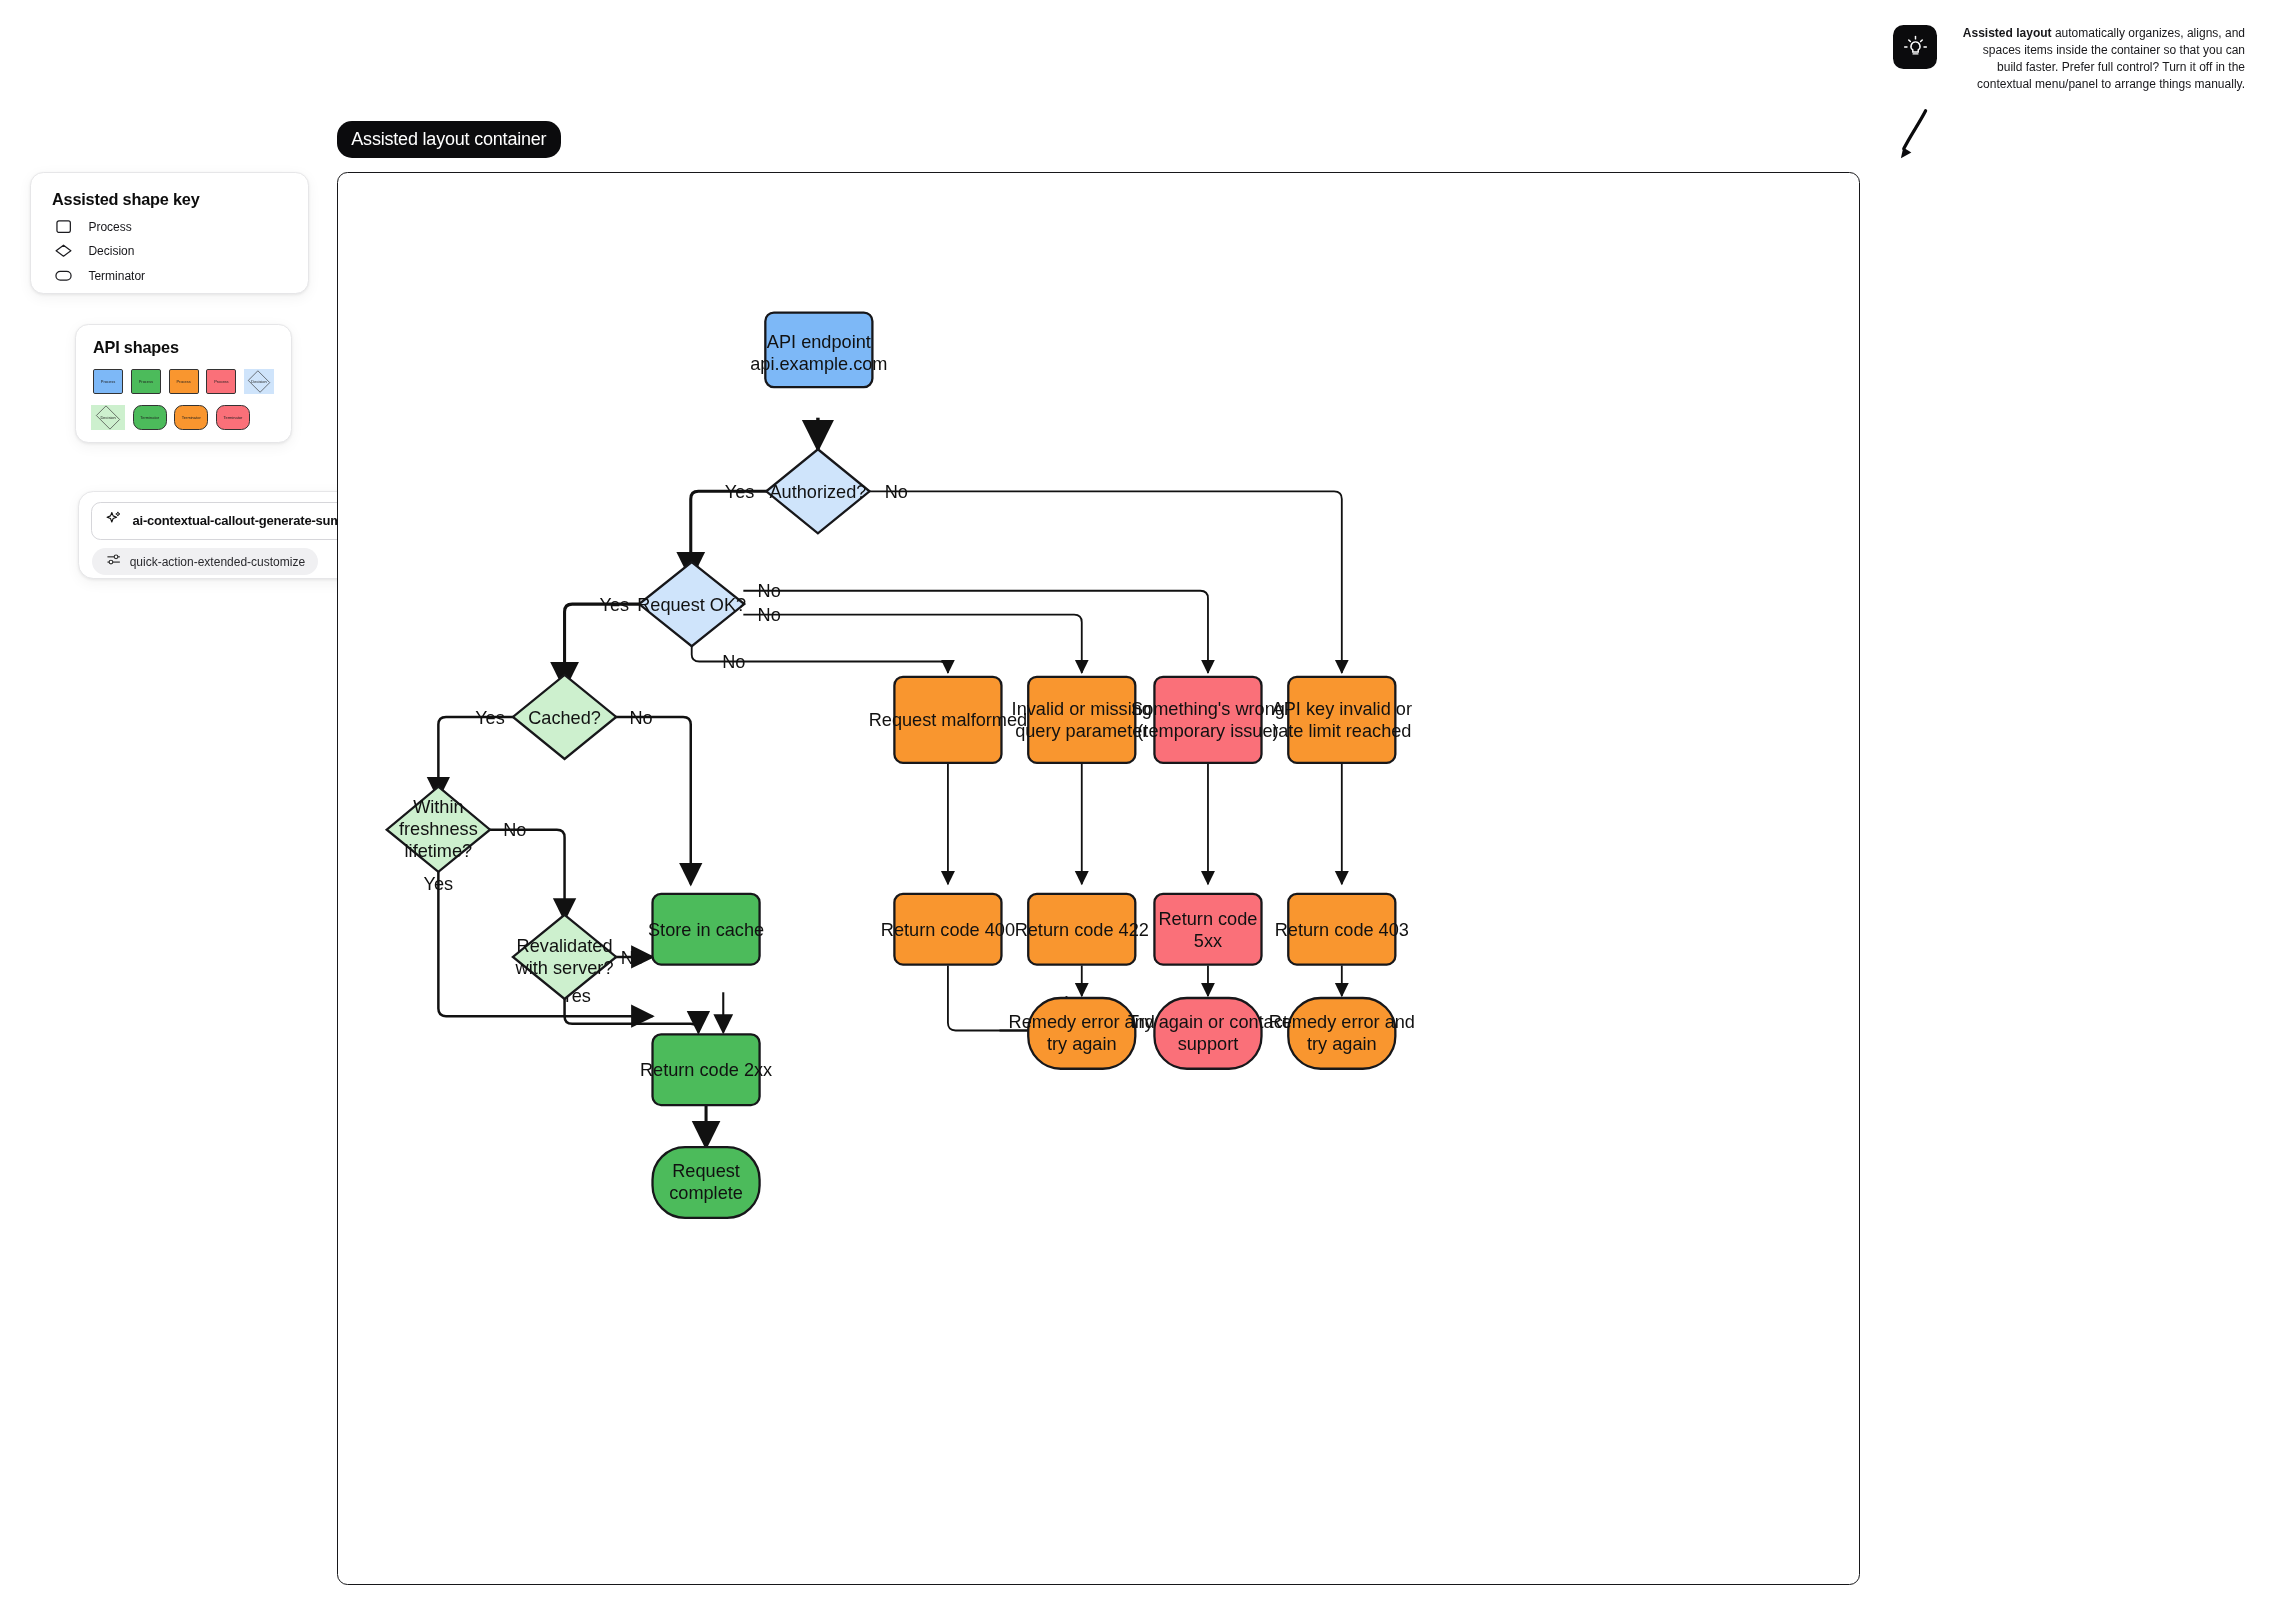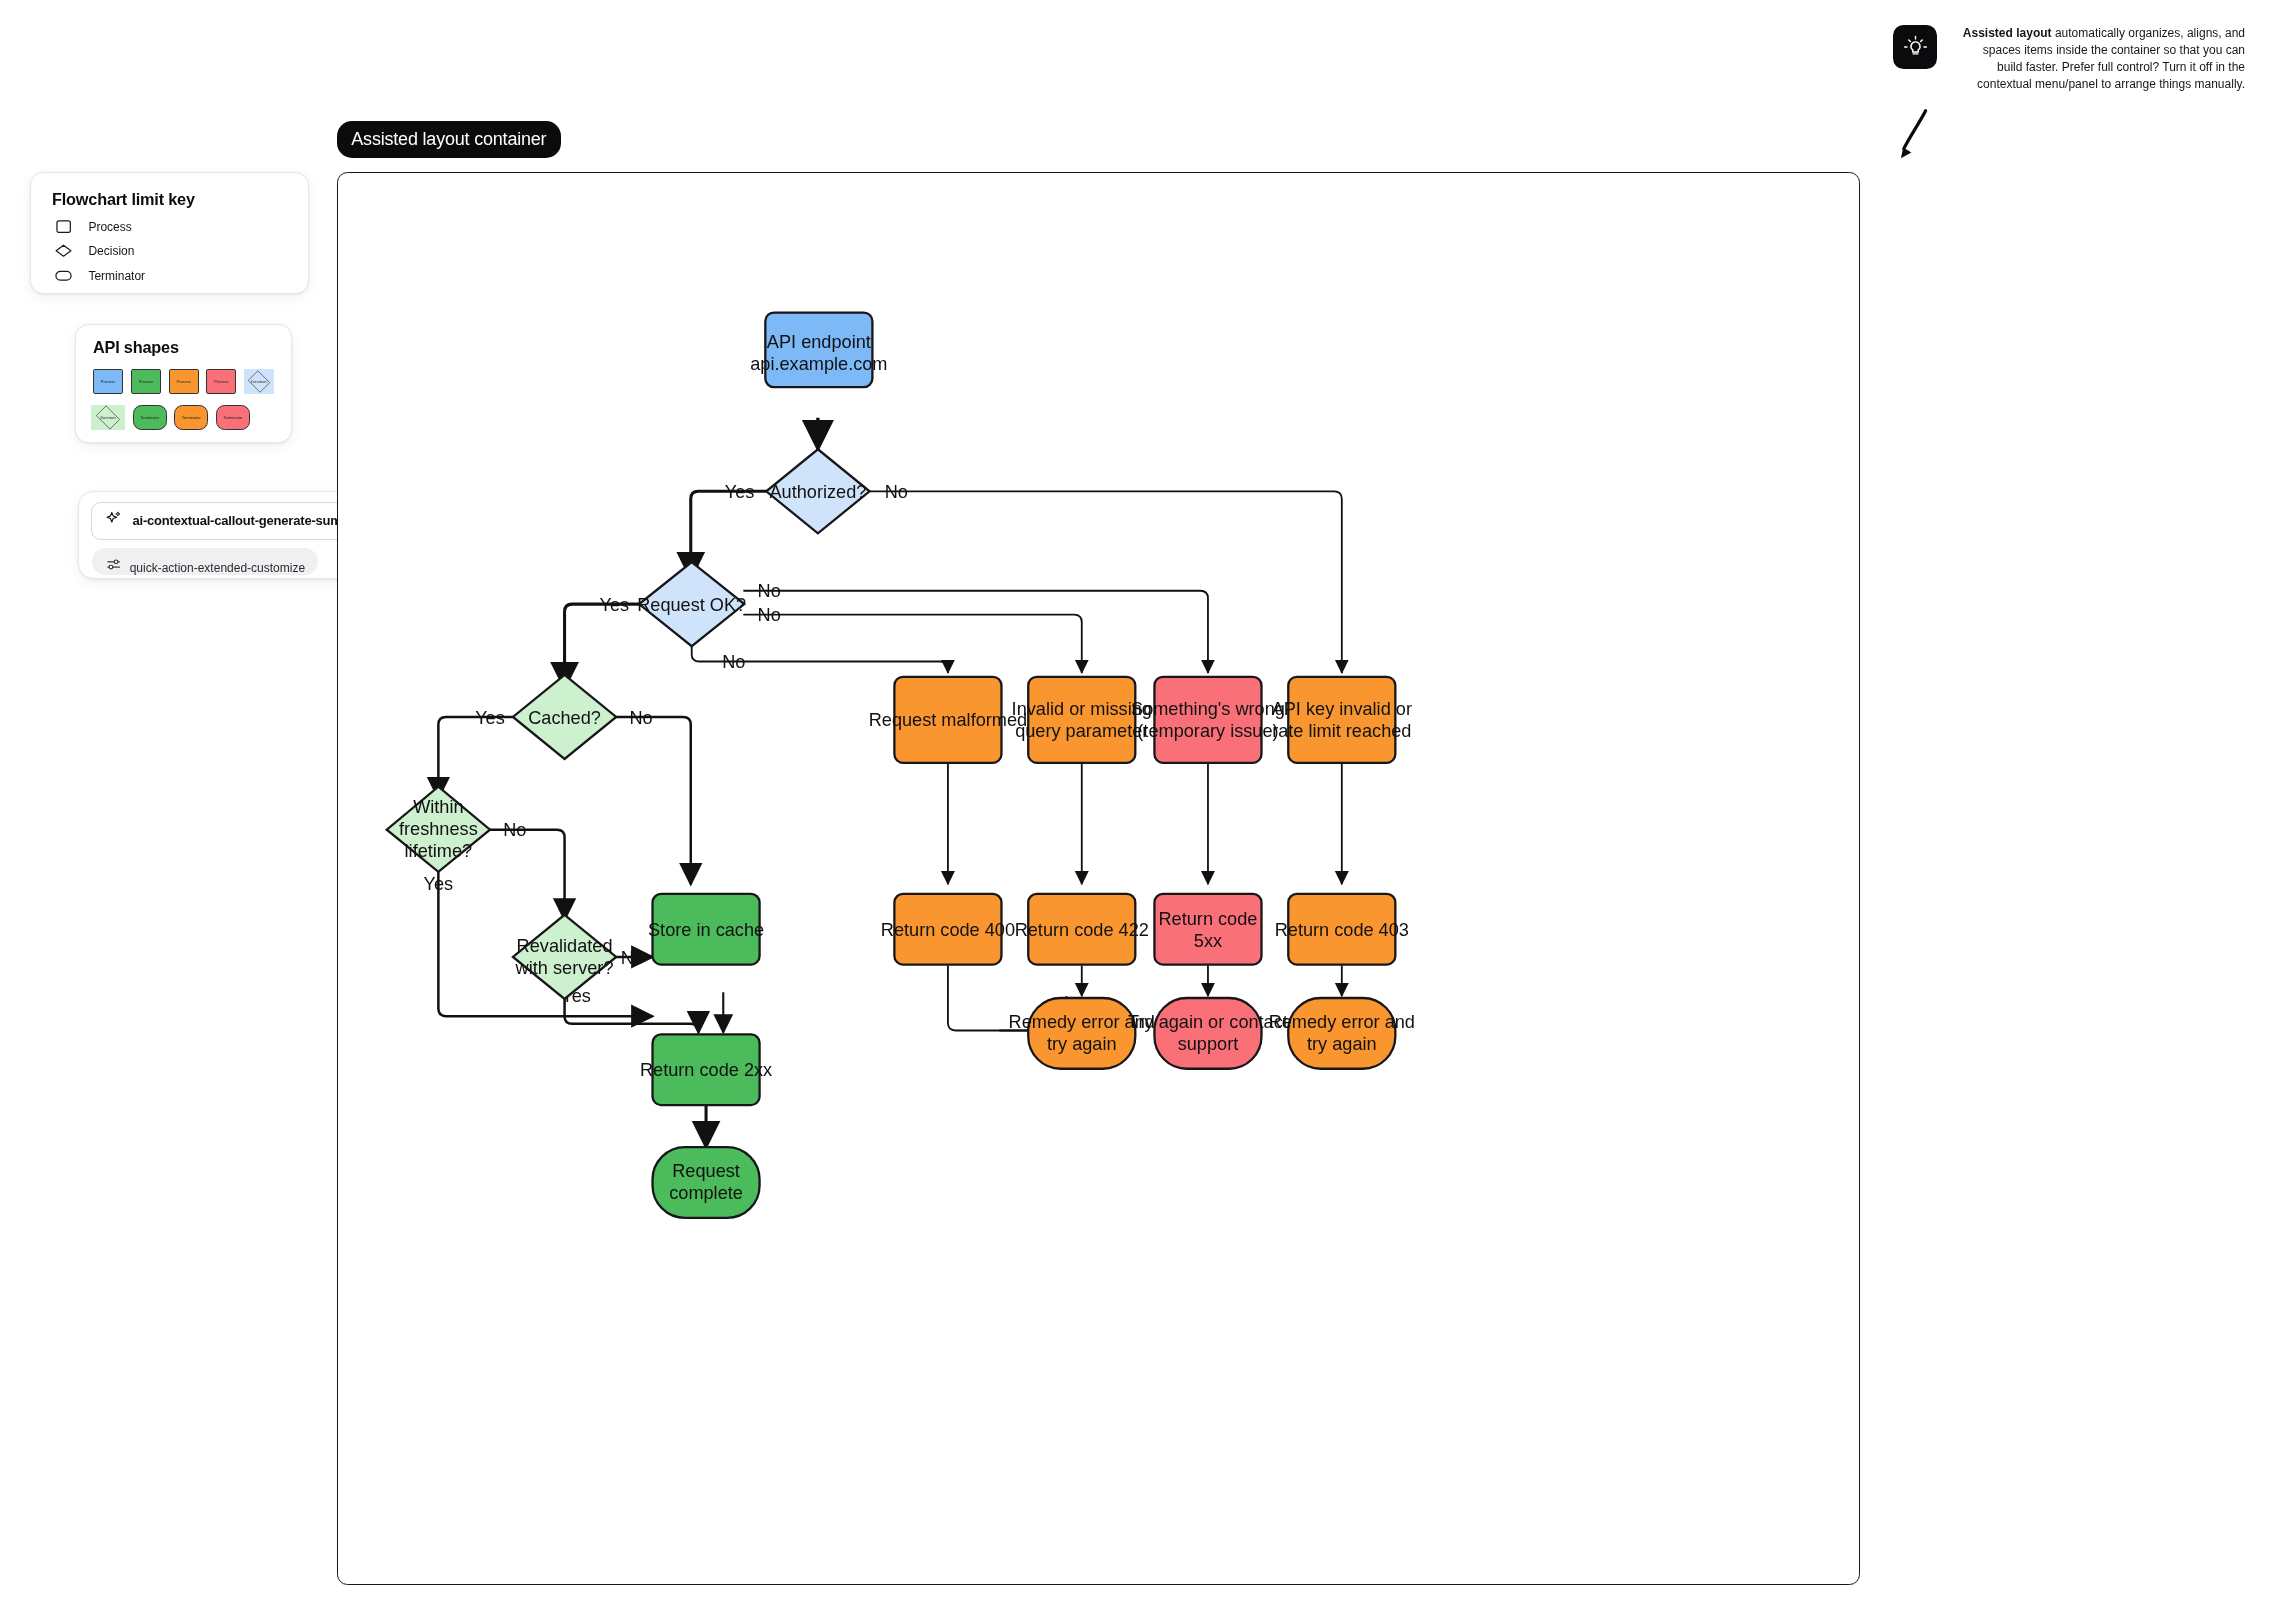--- a/index.html
+++ b/index.html
@@ -42,21 +42,21 @@
 
   #ai-panel { left: 78px; top: 491px; width: 354px; height: 88px; border-radius: 15.3px;
               padding: 9.6px 11.5px 11.5px 11.5px; }
   .ai-chip {
     display: flex; align-items: center; gap: 9.6px;
     border: 1px solid #d6d6da; border-radius: 9.6px;
     height: 38px; padding: 0 13.4px; background: #fff;
   }
   .ai-chip-label { font-size: 13px; font-weight: bold; color: #101012; letter-spacing: -0.2px; }
   .qa-chip {
-    display: inline-flex; align-items: flex-end; gap: 8.6px;
+    display: inline-flex; align-items: center; gap: 8.6px;
     margin-top: 8.6px; margin-left: 1.9px;
     background: #f0f0f2; border-radius: 955px; height: 27px; padding: 0 13.4px;
   }
   .qa-chip-label { font-size: 12px; color: #2a2a2e; }
 
   
   #tip { position: absolute; left: 1893px; top: 25px; width: 344px; }
   #tip-icon {
     width: 44px; height: 44px; border-radius: 10.5px; background: #0b0b0d;
     display: flex; align-items: center; justify-content: center;
@@ -81,21 +81,21 @@
   #flow { position: absolute; left: 337px; top: 172px; }
   .ndtext { font-family: "Liberation Sans", sans-serif; font-size: 19px; fill: #111; }
   .edgelbl { font-family: "Liberation Sans", sans-serif; font-size: 19px; fill: #111; }
 </style>
 </head>
 <body>
 
 <div id="stage">
 
   <div class="panel" id="shape-key-panel">
-    <div class="panel-title">Flowchart limit key</div>
+    <div class="panel-title">Assisted shape key</div>
 
     <div class="key-row">
       <span class="key-glyph">
         <svg width="15.3" height="13.4" viewBox="0 0 16 14">
             <rect x="1" y="1" width="14" height="12" rx="2" fill="#fff" stroke="#1b1b1f" stroke-width="1.3"></rect>
           </svg>
       </span>
       <span class="key-label">Process</span>
     </div>
 

